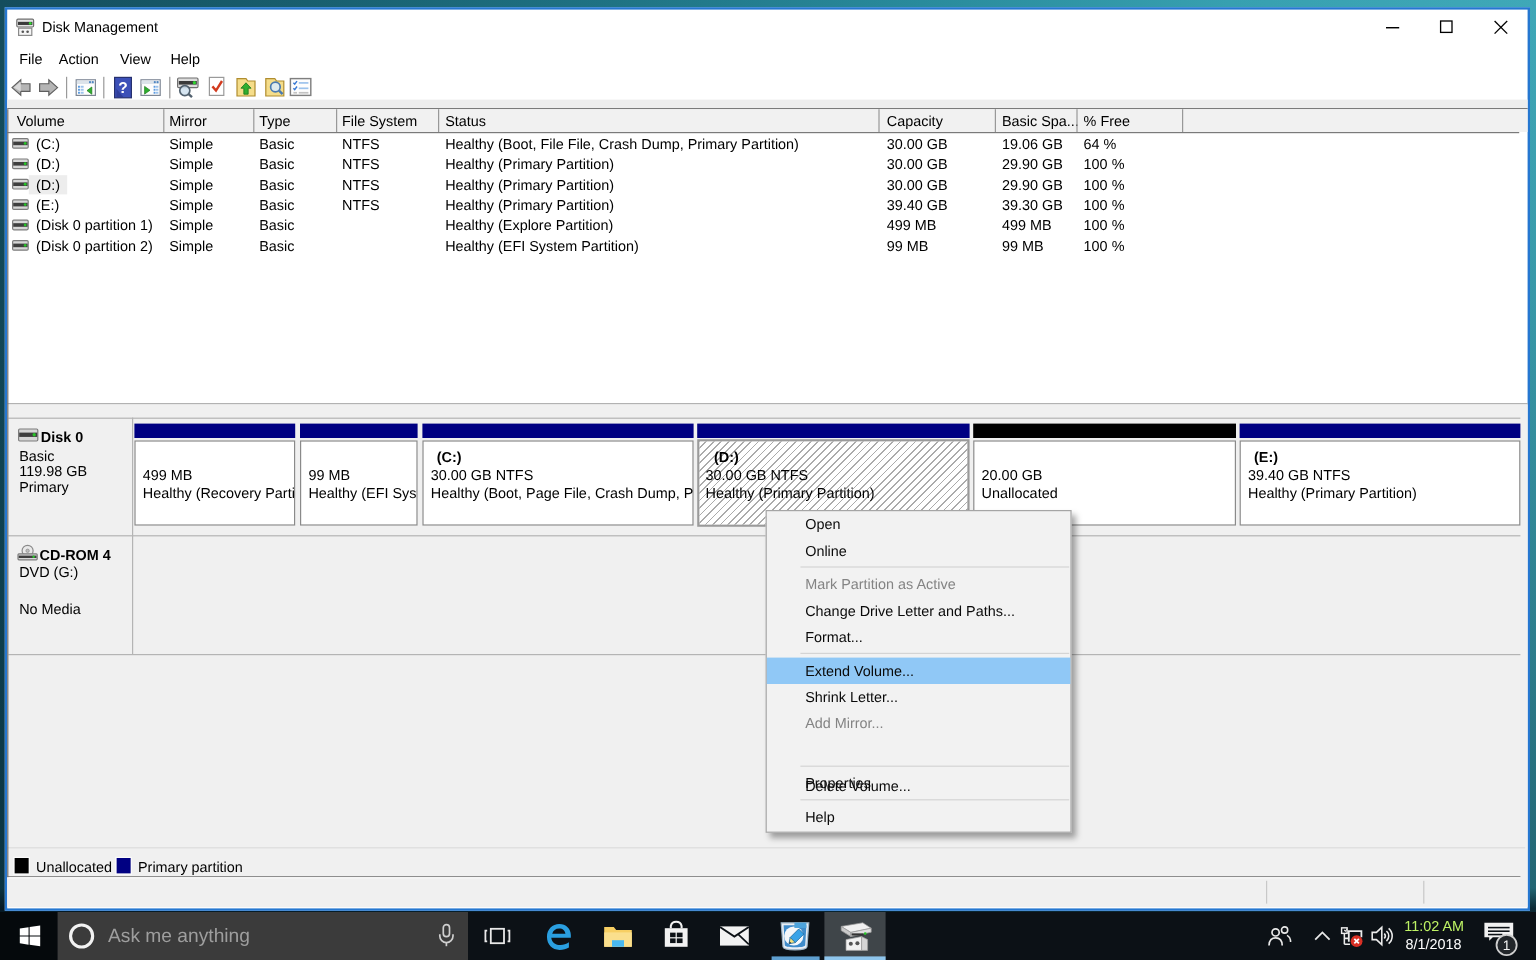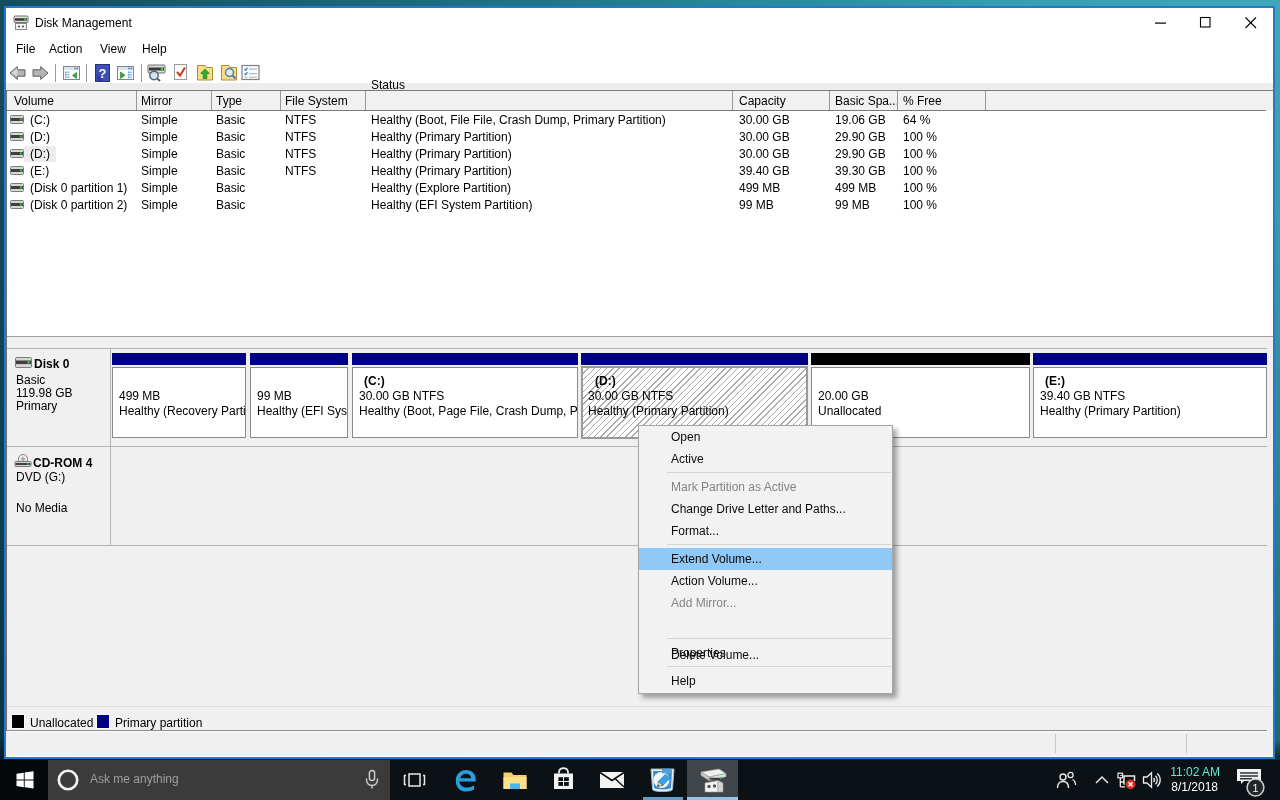--- a/index.html
+++ b/index.html
@@ -122,21 +122,21 @@
   </svg>
 
   <div class="abs" style="left:6px;top:83px;width:1267px;height:7px;background:#ededed"></div>
   <div class="abs" style="left:6px;top:90px;width:1267px;height:1px;background:#7a7a7a"></div>
   <div class="abs" style="left:6px;top:91px;width:1267px;height:19px;background:#f1f1f1"></div>
   <div class="abs" style="left:6px;top:110px;width:1260px;height:1px;background:#7a7a7a"></div>
   <div class="txt" style="left:14px;top:94px">Volume</div>
   <div class="txt" style="left:141px;top:94px">Mirror</div>
   <div class="txt" style="left:216px;top:94px">Type</div>
   <div class="txt" style="left:285px;top:94px">File System</div>
-  <div class="txt" style="left:371px;top:78px">Status</div>
+  <div class="txt" style="left:371px;top:94px">Status</div>
   <div class="txt" style="left:739px;top:94px">Capacity</div>
   <div class="txt" style="left:835px;top:94px">Basic Spa...</div>
   <div class="txt" style="left:903px;top:94px">% Free</div>
   <div class="abs" style="left:136px;top:91px;width:1px;height:19px;background:#989898"></div>
   <div class="abs" style="left:211px;top:91px;width:1px;height:19px;background:#989898"></div>
   <div class="abs" style="left:280px;top:91px;width:1px;height:19px;background:#989898"></div>
   <div class="abs" style="left:365px;top:91px;width:1px;height:19px;background:#989898"></div>
   <div class="abs" style="left:732px;top:91px;width:1px;height:19px;background:#989898"></div>
   <div class="abs" style="left:829px;top:91px;width:1px;height:19px;background:#989898"></div>
   <div class="abs" style="left:897px;top:91px;width:1px;height:19px;background:#989898"></div>
@@ -286,49 +286,49 @@
   <div class="abs" style="left:6px;top:706px;width:1265px;height:1px;background:#dcdcdc"></div>
   <div class="abs" style="left:6px;top:730px;width:1261px;height:1px;background:#8e8e8e"></div>
   <div class="abs" style="left:6px;top:731px;width:1261px;height:1px;background:#fbfbfb"></div>
   <div class="abs" style="left:6px;top:91px;width:1px;height:640px;background:#6e6e6e"></div>
   <div class="abs" style="left:1055px;top:734px;width:1px;height:19px;background:#c8c8c8"></div>
   <div class="abs" style="left:1186px;top:734px;width:1px;height:19px;background:#c8c8c8"></div>
 </div>
 <div id="ctxmenu">
   <div class="abs" style="left:638px;top:425px;width:255px;height:269px;background:#f2f2f2;border:1px solid #a5a5a5;box-shadow:4px 4px 5px rgba(0,0,0,0.35)"></div>
   <div class="mi" style="top:426px">Open</div>
-  <div class="mi" style="top:448px">Active</div>
+  <div class="mi" style="top:448px">Online</div>
   <div class="msep" style="top:472px"></div>
   <div class="mi dis" style="top:476px">Mark Partition as Active</div>
   <div class="mi" style="top:498px">Change Drive Letter and Paths...</div>
   <div class="mi" style="top:520px">Format...</div>
   <div class="msep" style="top:544px"></div>
   <div class="mi hl" style="top:548px">Extend Volume...</div>
-  <div class="mi" style="top:570px">Action Volume...</div>
+  <div class="mi" style="top:570px">Shrink Letter...</div>
   <div class="mi dis" style="top:592px">Add Mirror...</div>
   <div class="mi" style="top:644px">Delete Volume...</div>
   <div class="msep" style="top:638px"></div>
   <div class="mi" style="top:642px">Properties</div>
   <div class="msep" style="top:666px"></div>
   <div class="mi" style="top:670px">Help</div>
 </div>
 <div id="taskbar">
   <div class="abs" style="left:0;top:760px;width:1280px;height:40px;background:#0c1116"></div>
   <div class="abs" style="left:0;top:760px;width:48px;height:40px;background:#05090c"></div>
   <svg class="abs" style="left:16px;top:771px" width="18" height="18" viewBox="0 0 18 18">
     <polygon points="0.5,2.8 7.8,1.7 7.8,8.5 0.5,8.5" fill="#fff"></polygon>
     <polygon points="8.7,1.6 17.5,0.3 17.5,8.5 8.7,8.5" fill="#fff"></polygon>
     <polygon points="0.5,9.4 7.8,9.4 7.8,16.2 0.5,15.1" fill="#fff"></polygon>
     <polygon points="8.7,9.4 17.5,9.4 17.5,17.6 8.7,16.3" fill="#fff"></polygon>
   </svg>
   <div class="abs" style="left:48px;top:760px;width:342px;height:40px;background:#3b3b3b"></div>
   <svg class="abs" style="left:57px;top:769px" width="22" height="22" viewBox="0 0 22 22">
     <circle cx="11" cy="11" r="9.2" fill="none" stroke="#f2f2f2" stroke-width="2.6"></circle>
   </svg>
-  <div class="txt" style="left:90px;top:772px;font-size:12px;color:#9e9e9e">Ask me anything</div>
+  <div class="txt" style="left:90px;top:772px;font-size:16px;color:#9e9e9e">Ask me anything</div>
   <svg class="abs" style="left:364px;top:769px" width="16" height="22" viewBox="0 0 16 22">
     <rect x="5.4" y="1.5" width="5.2" height="10" rx="2.6" fill="none" stroke="#cfcfcf" stroke-width="1.4"></rect>
     <path d="M2.5,9.5 L2.5,11 A5.5,5.5 0 0 0 13.5,11 L13.5,9.5" fill="none" stroke="#cfcfcf" stroke-width="1.4"></path>
     <line x1="8" y1="16.5" x2="8" y2="19.5" stroke="#cfcfcf" stroke-width="1.4"></line>
   </svg>
   <svg class="abs" style="left:403px;top:769px" width="23" height="22" viewBox="0 0 23 22">
     <rect x="6" y="5" width="11" height="12" fill="none" stroke="#e8e8e8" stroke-width="1.5"></rect>
     <path d="M3,6.5 L1.5,6.5 L1.5,15.5 L3,15.5" fill="none" stroke="#e8e8e8" stroke-width="1.5"></path>
     <path d="M20,6.5 L21.5,6.5 L21.5,15.5 L20,15.5" fill="none" stroke="#e8e8e8" stroke-width="1.5"></path>
   </svg>
@@ -397,21 +397,21 @@
     <path d="M8,14.8 L8,6 L18.5,6 L18.5,11" fill="none" stroke="#ececec" stroke-width="1.5"></path>
     <circle cx="14.5" cy="14.3" r="4.9" fill="#d93025"></circle>
     <path d="M12.6,12.4 L16.4,16.2 M16.4,12.4 L12.6,16.2" stroke="#fff" stroke-width="1.5"></path>
   </svg>
   <svg class="abs" style="left:1141px;top:769px" width="22" height="22" viewBox="0 0 22 22">
     <path d="M2.5,8 L6,8 L10.5,3.8 L10.5,18.2 L6,14 L2.5,14 Z" fill="none" stroke="#ececec" stroke-width="1.3"></path>
     <path d="M12.6,9 A3,3 0 0 1 12.6,13" fill="none" stroke="#ececec" stroke-width="1.3"></path>
     <path d="M14.4,6.8 A5.6,5.6 0 0 1 14.4,15.2" fill="none" stroke="#ececec" stroke-width="1.3"></path>
     <path d="M16.2,4.6 A8.4,8.4 0 0 1 16.2,17.4" fill="none" stroke="#ececec" stroke-width="1.3"></path>
   </svg>
-  <div class="txt" style="left:1140px;top:765px;width:80px;text-align:right;color:#5eead4;font-size:12px">11:02 AM</div>
+  <div class="txt" style="left:1140px;top:765px;width:80px;text-align:right;color:#bef264;font-size:12px">11:02 AM</div>
   <div class="txt" style="left:1138px;top:780px;width:80px;text-align:right;color:#fff;font-size:12px">8/1/2018</div>
   <svg class="abs" style="left:1235px;top:767px" width="32" height="32" viewBox="0 0 32 32">
     <path d="M2,2 L26,2 L26,14 L9,14 L6,17 L6,14 L2,14 Z" fill="#f2f2f2"></path>
     <g stroke="#0c1116" stroke-width="1.3">
         <line x1="5" y1="6" x2="23" y2="6"></line>
         <line x1="5" y1="9" x2="23" y2="9"></line>
         <line x1="5" y1="11.8" x2="17" y2="11.8"></line>
       </g>
     <circle cx="20.5" cy="20.5" r="8.4" fill="#22262a" stroke="#cfcfcf" stroke-width="1.5"></circle>
     <text x="20.5" y="24.8" font-family="Liberation Sans" font-size="11.5" fill="#f0f0f0" text-anchor="middle">1</text>

